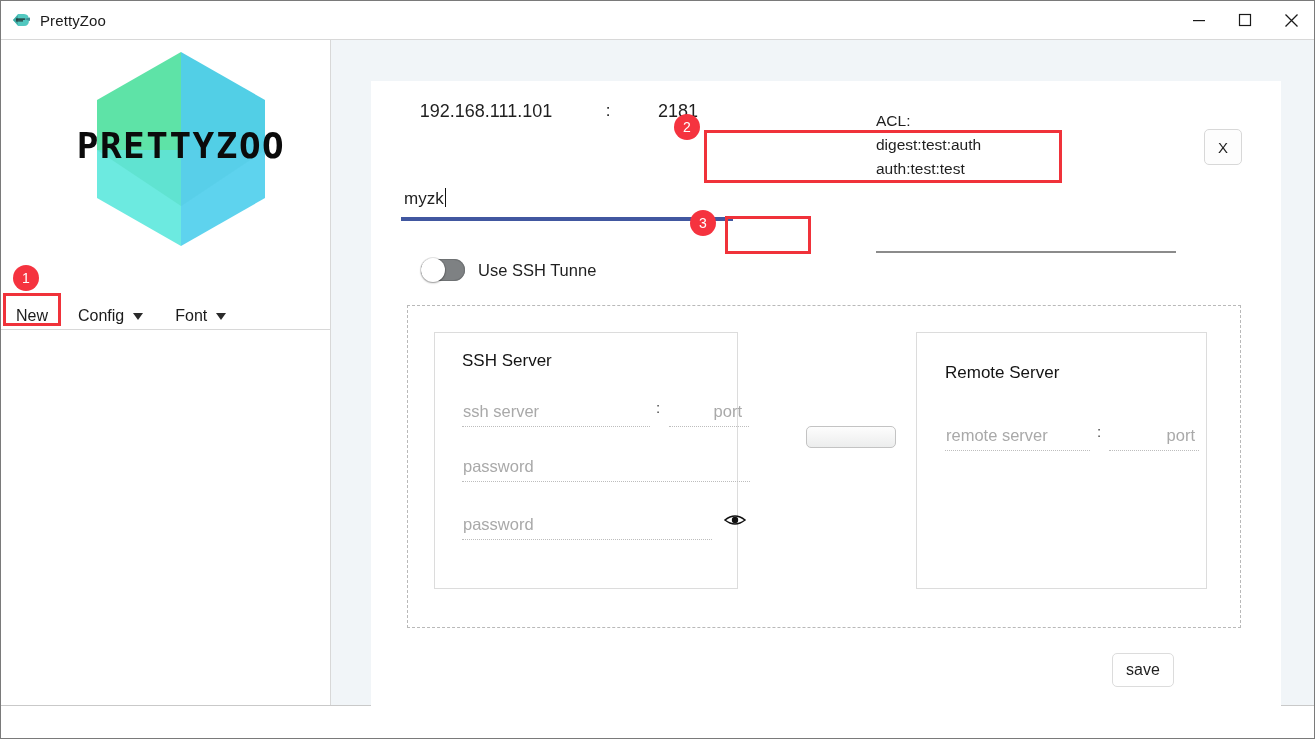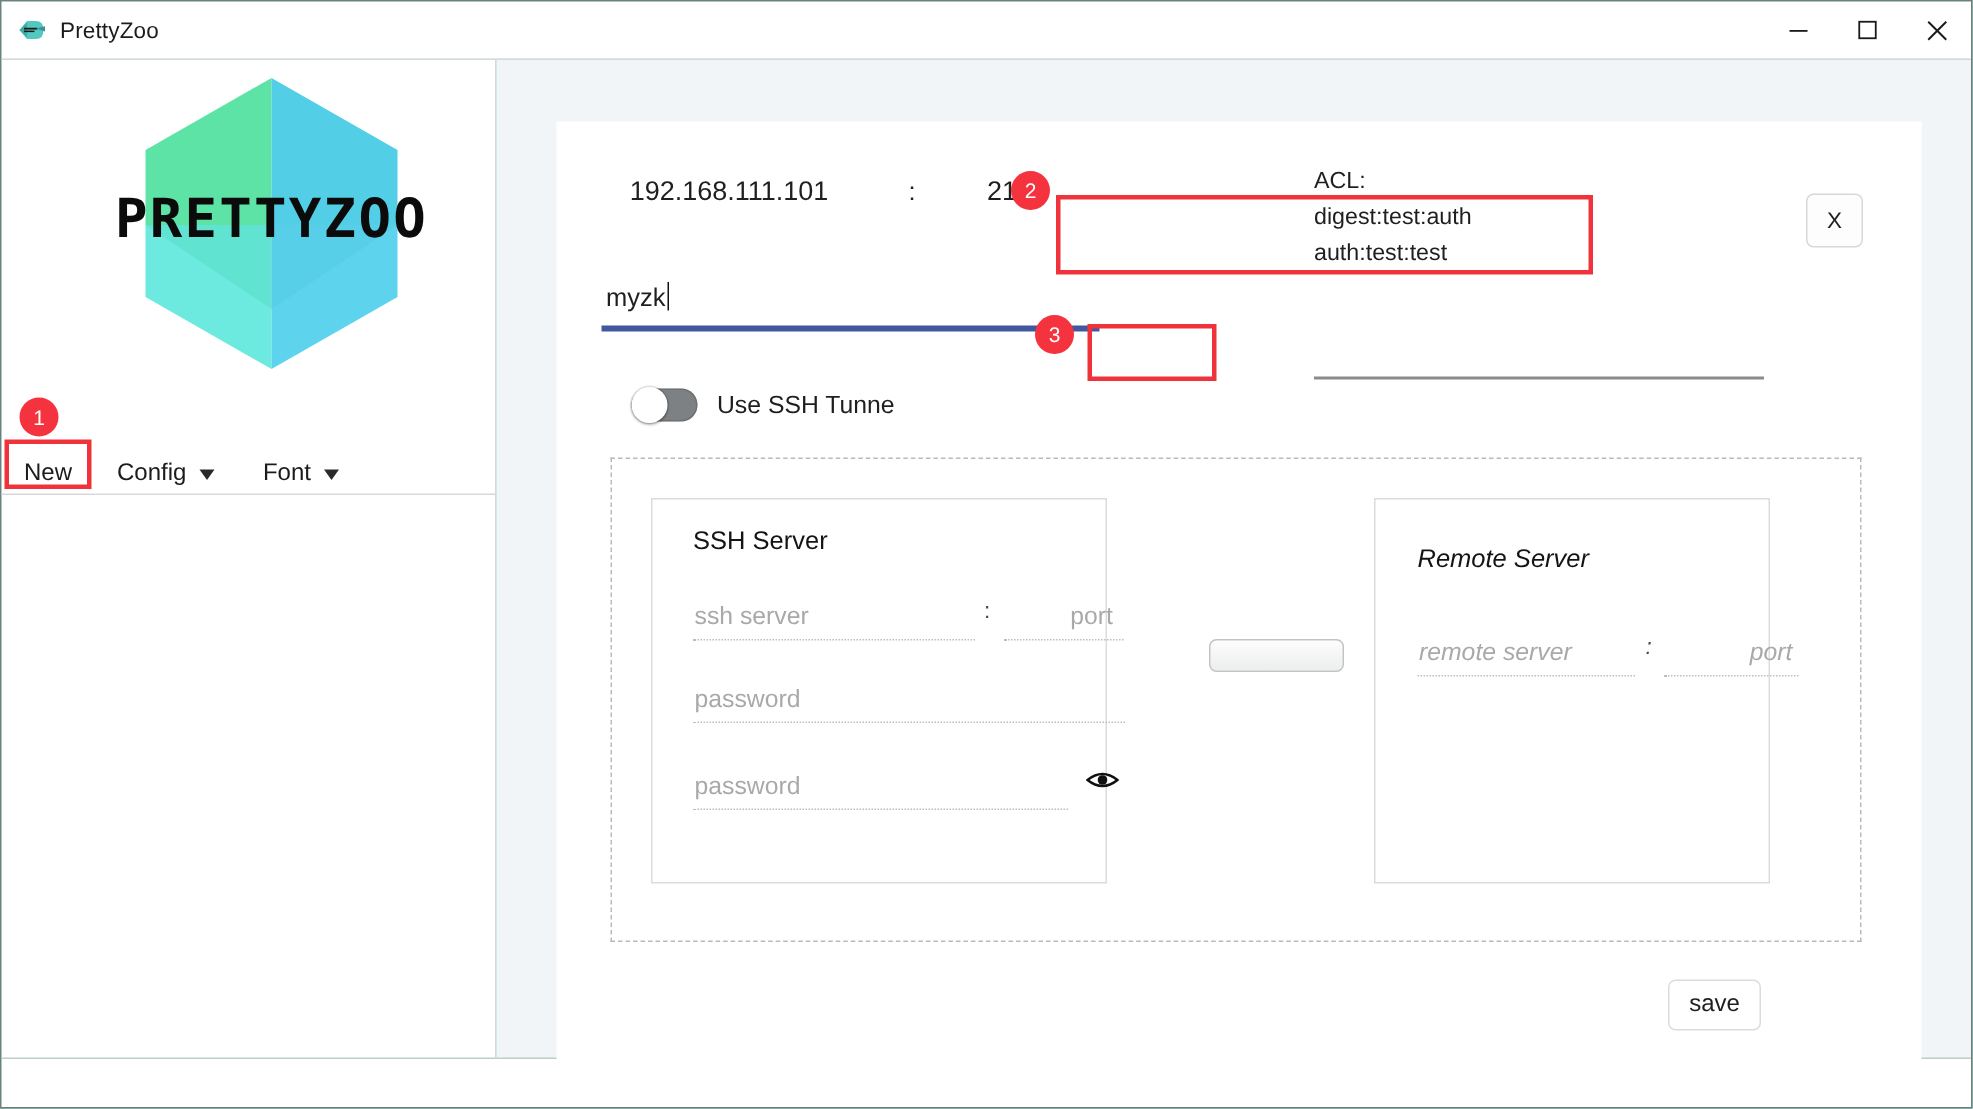--- a/index.html
+++ b/index.html
@@ -7,21 +7,21 @@
     background: #ffffff;
   }
   body {
     width: 1315px; height: 739px;
     font-family: "Liberation Sans", sans-serif;
     overflow: hidden;
     position: relative;
   }
   #app {
     position: absolute; inset: 0;
-    background: #14b8a6;
+    background: #84cc16;
     border: 1px solid #7a7a7a;
     box-sizing: border-box;
     display: flex;
     flex-direction: column;
   }
 
   
   .titlebar {
     height: 38px;
     flex: 0 0 38px;
@@ -118,21 +118,21 @@
     width: 910px; height: 631px;
     background: #ffffff;
     box-sizing: border-box;
   }
 
   
   .hostport {
     position: absolute;
     left: 5px; top: 20px;
     width: 360px; height: 53px;
-    display: flex; align-items: center;
+    display: flex; align-items: flex-start;
   }
   .host-val {
     flex: 1 1 auto;
     text-align: center;
     font-size: 18px;
     color: #1f1f1f;
   }
   .hp-colon {
     width: 24px;
     text-align: center;
@@ -229,21 +229,21 @@
     border: 1px dashed #b9b9b9;
     box-sizing: border-box;
   }
   .panel {
     position: absolute;
     background: #ffffff;
     border: 1px solid #dcdcdc;
     box-sizing: border-box;
   }
   #ssh-panel { left: 26px; top: 26px; width: 304px; height: 257px; }
-  #remote-panel { left: 508px; top: 26px; width: 264px; height: 257px; font-style: italic; }
+  #remote-panel { left: 508px; top: 26px; width: 291px; height: 257px; }
   .panel-title {
     position: absolute;
     font-size: 17px;
     color: #141414;
   }
   #ssh-panel .panel-title { left: 27px; top: 18px; }
   #remote-panel .panel-title { left: 28px; top: 30px; }
 
   .ph-field {
     position: absolute;

